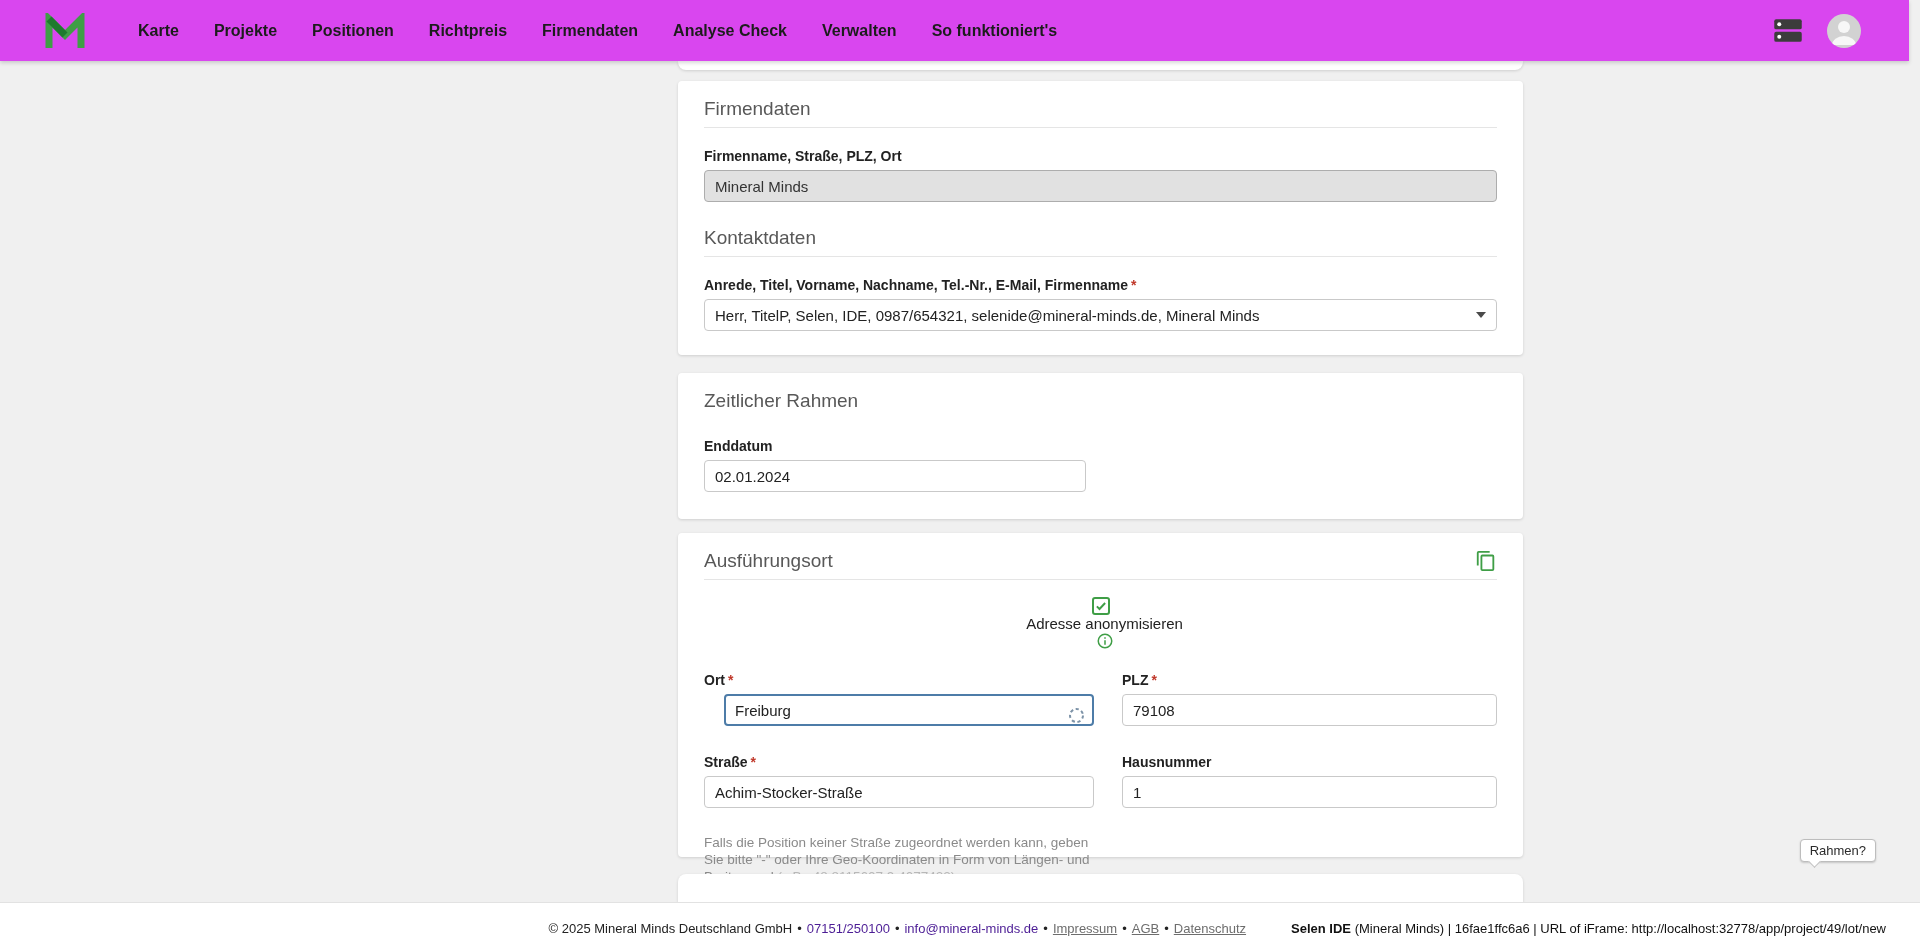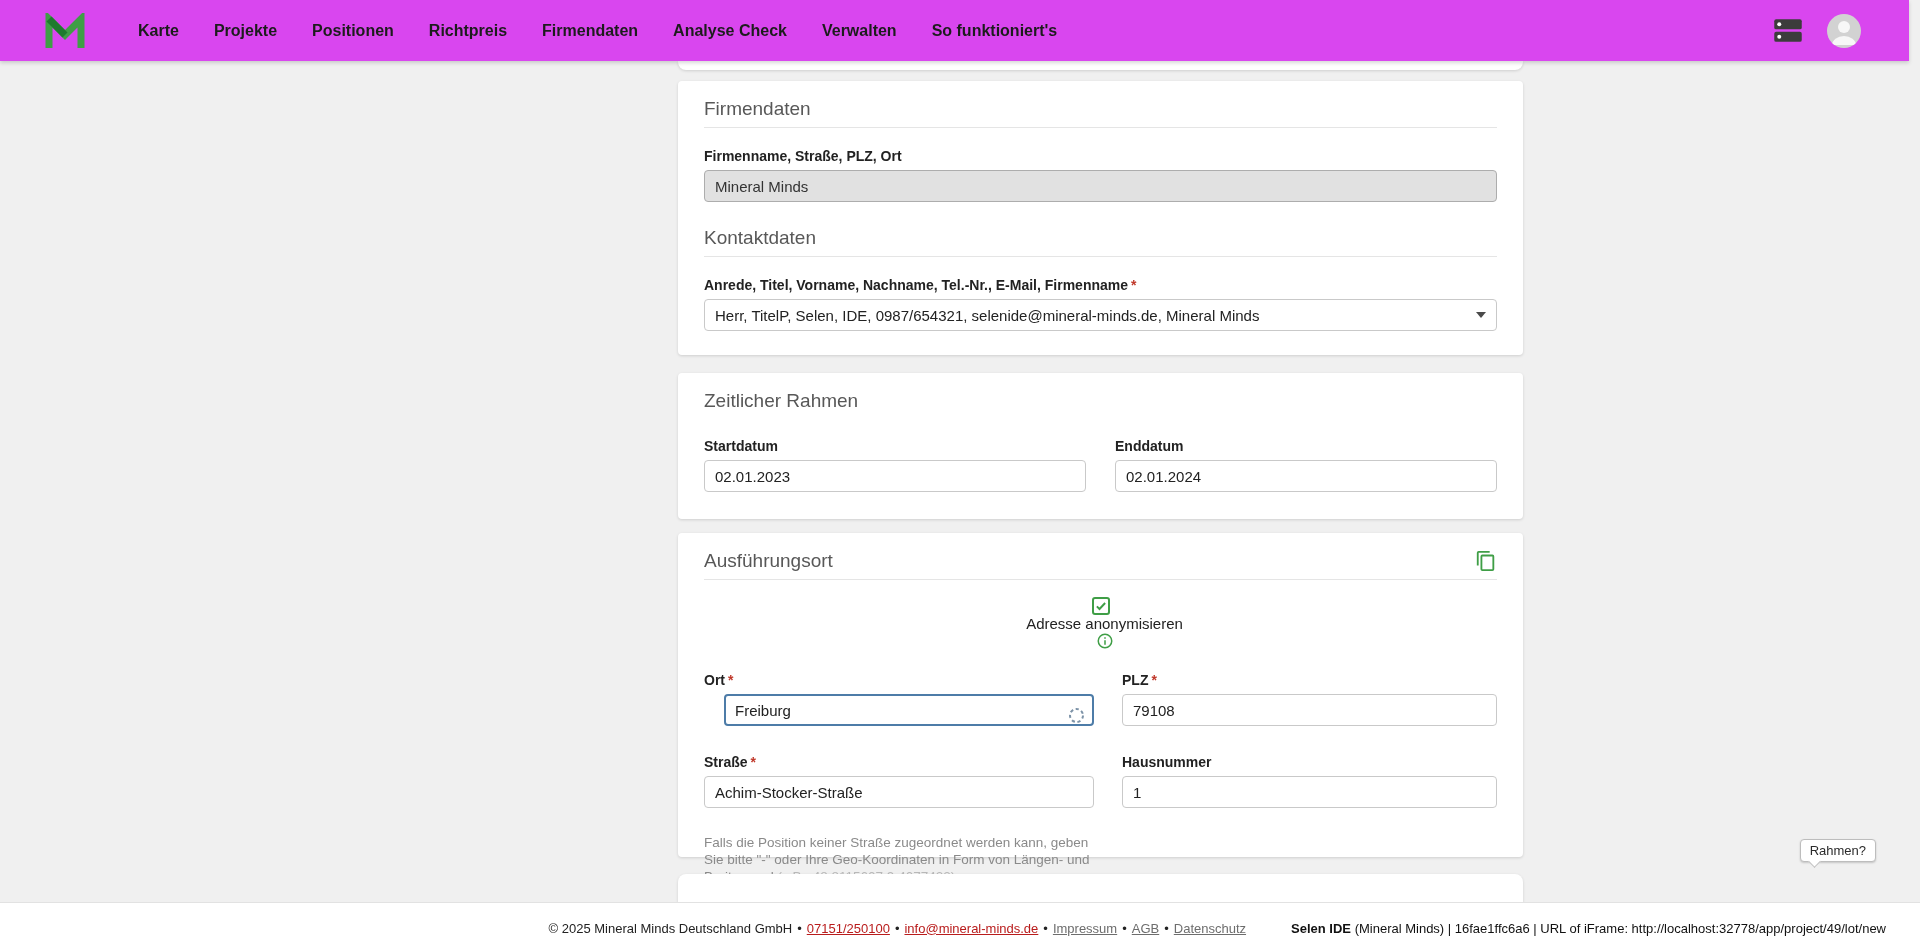--- a/index.html
+++ b/index.html
@@ -126,21 +126,21 @@
 
   
   .footer {
     position: absolute; top: 902px; left: 0; width: 1920px; height: 41px;
     background: #fff; border-top: 1px solid #e2e2e2;
     display: flex; align-items: center; justify-content: flex-end;
     padding: 10px 34px 0 33px; font-size: 13px; color: #222; z-index: 20;
   }
   .footer-left { display: flex; align-items: center; white-space: nowrap; }
   .sep { margin: 0 5px; color: #222; }
-  .link-green { color: #b91c1c; text-decoration: underline; cursor: pointer; }
+  .link-green { color: #4c1d95; cursor: pointer; }
   .link-gray  { color: #6d6d6d; text-decoration: underline; cursor: pointer; }
   .footer-right { white-space: nowrap; color: #111; }
   .footer-right .bold { font-weight: 700; margin-left: 45px; }
 </style>
 </head>
 <body>
 
 <div class="navbar">
   <div class="logo-wrap">
     <svg width="42" height="36" viewBox="0 0 42 36">
@@ -200,24 +200,20 @@
   <div class="select-box">
     <span>Herr, TitelP, Selen, IDE, 0987/654321, selenide@mineral-minds.de, Mineral Minds</span>
     <span class="caret"></span>
   </div>
 </div>
 
 <div class="card" id="card-zeitraum">
   <h2 class="card-title">Zeitlicher Rahmen</h2>
   <div class="grid2">
     <div>
-      <div class="field-label">Startdatum</div>
-      <input class="text-input" value="02.01.2023" style="">
-    </div>
-    <div>
       <div class="field-label">Enddatum</div>
       <input class="text-input" value="02.01.2024" style="">
     </div>
   </div>
 </div>
 
 <div class="card" id="card-ort">
   <div class="card-head">
     <h2 class="card-title">Ausführungsort</h2>
     <span class="icon-btn">

